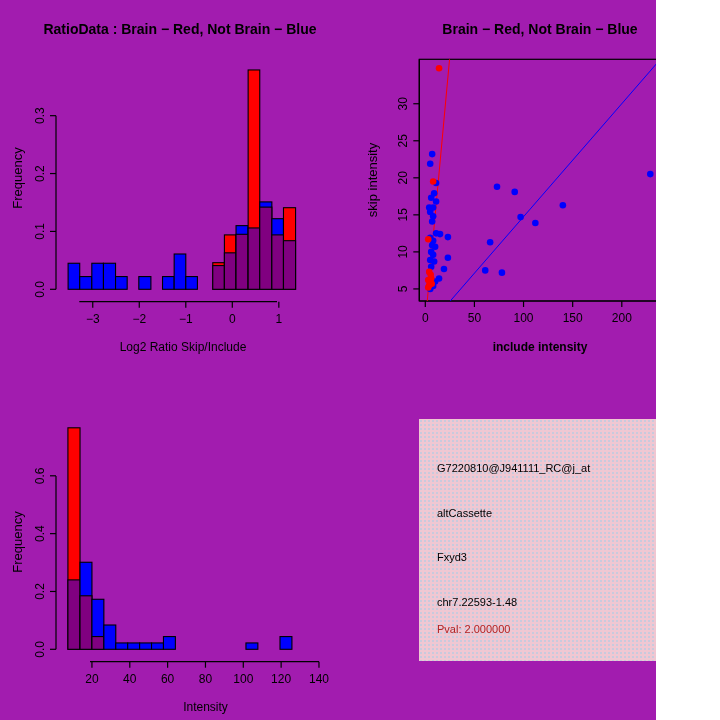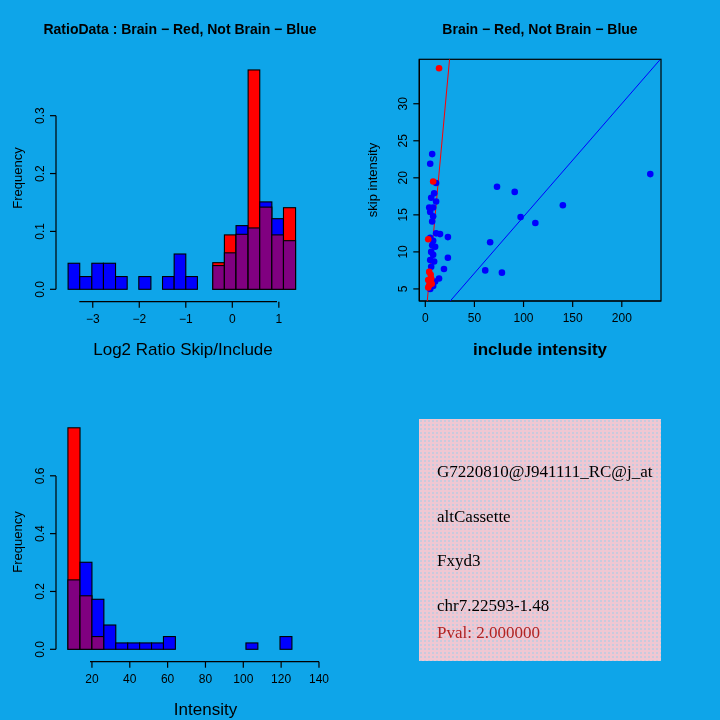--- a/index.html
+++ b/index.html
@@ -1,34 +1,34 @@
 <!DOCTYPE html>
 <html><head>
 <meta charset="utf-8">
 <style>
   html,body{margin:0;padding:0;background:#ffffff;}
   body{width:720px;height:720px;font-family:"Liberation Sans",sans-serif;}
-  #figure{position:relative;width:720px;height:720px;background:#0ea5e9;overflow:hidden;}
+  #figure{position:relative;width:656px;height:720px;background:#a21caf;overflow:hidden;}
   .panel{position:absolute;width:360px;height:360px;}
   #panel-ratio{left:0;top:0;}
   #panel-scatter{left:360px;top:0;}
   #panel-gene{left:0;top:360px;}
   #panel-info{left:360px;top:360px;}
   .chart-title{position:absolute;top:21px;left:0;width:100%;text-align:center;
     font-weight:bold;font-size:14px;color:#000;white-space:nowrap;}
-  .xlabel{position:absolute;font-size:17px;color:#000;text-align:center;white-space:nowrap;}
+  .xlabel{position:absolute;font-size:12px;color:#000;text-align:center;white-space:nowrap;}
   .ylabel{position:absolute;font-size:13px;color:#000;white-space:nowrap;
     transform:translate(-50%,-50%) rotate(-90deg);}
   svg.plot{position:absolute;left:0;top:0;width:360px;height:360px;overflow:visible;}
   svg text.tick{font-family:"Liberation Sans",sans-serif;font-size:12px;fill:#000;}
   .infobox{position:absolute;left:59px;top:59px;width:242px;height:242px;
     background-color:#F0C7D2;
     background-image:radial-gradient(circle,rgba(187,203,224,0.75) 0.9px,rgba(0,0,0,0) 1px);
     background-size:4px 4px;}
-  .iline{position:absolute;left:18px;font-size:17px;color:#000;white-space:nowrap;font-family:Liberation Serif, serif;}
+  .iline{position:absolute;left:18px;font-size:11px;color:#000;white-space:nowrap;}
   .iline.pval{color:#B22222;}
 </style>
 </head>
 <body>
 
 <div id="figure">
 
   <section class="panel" id="panel-ratio">
     <div class="chart-title">RatioData : Brain − Red, Not Brain − Blue</div>
     <div class="xlabel" style="left:56px;top:340px;width:254px;">Log2 Ratio Skip/Include</div>

